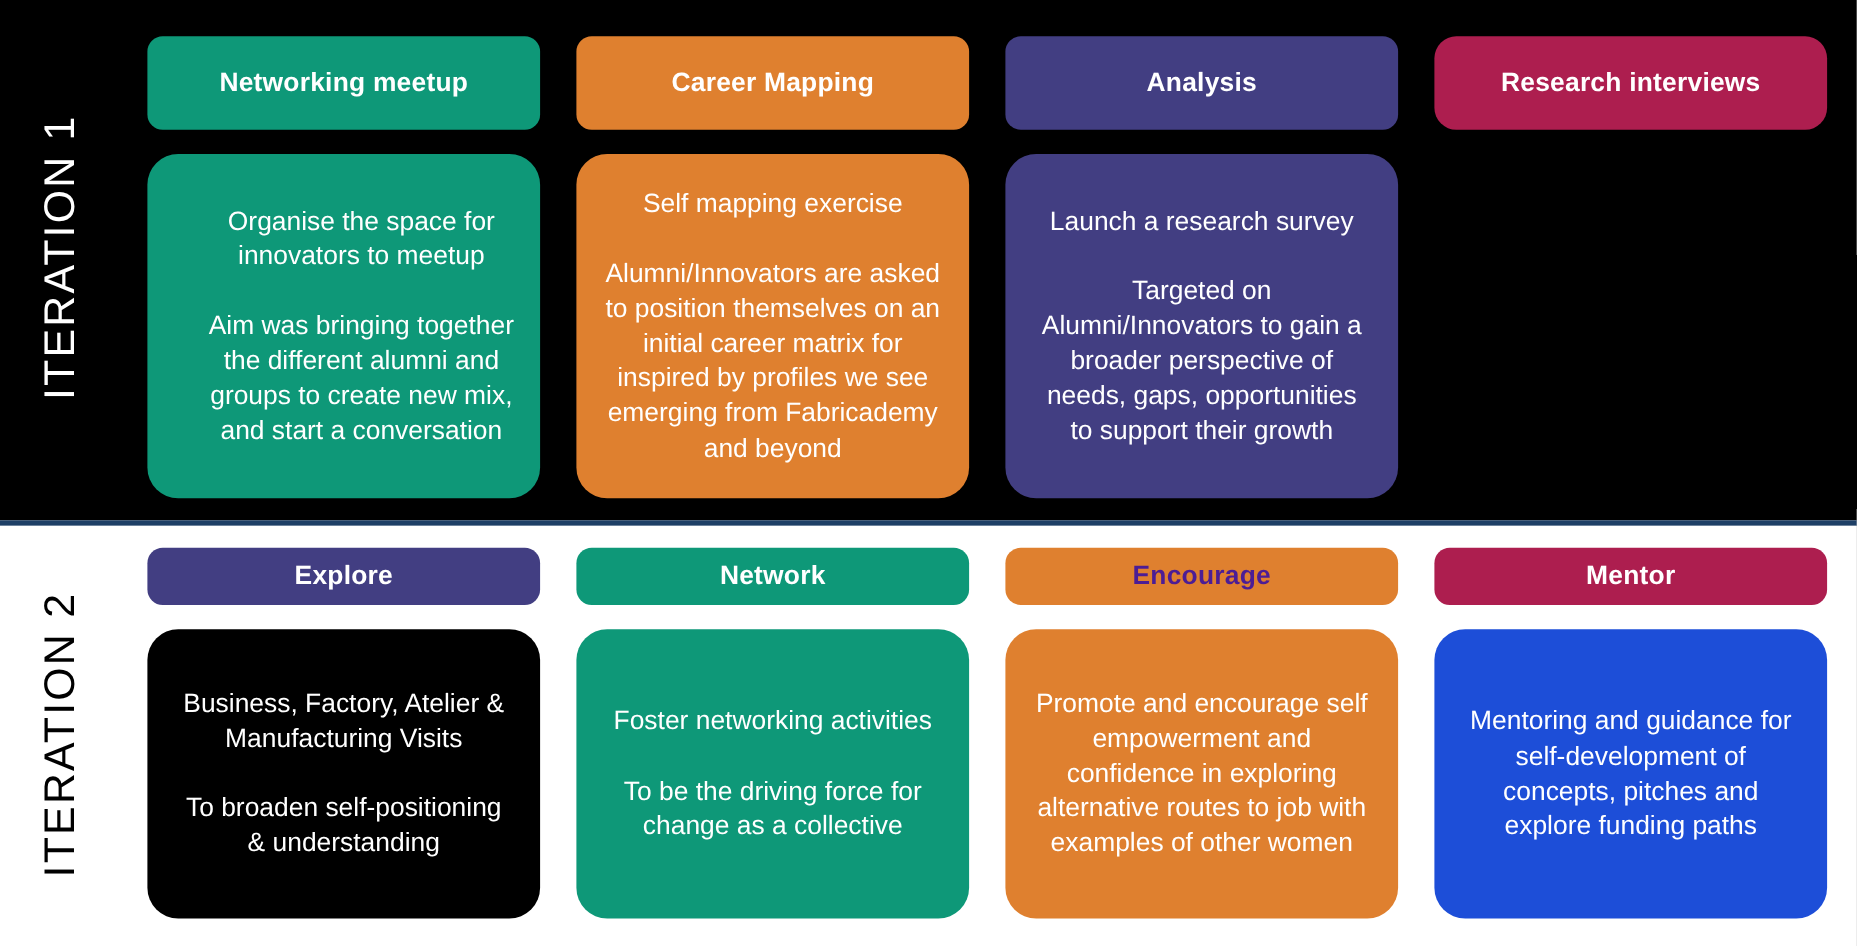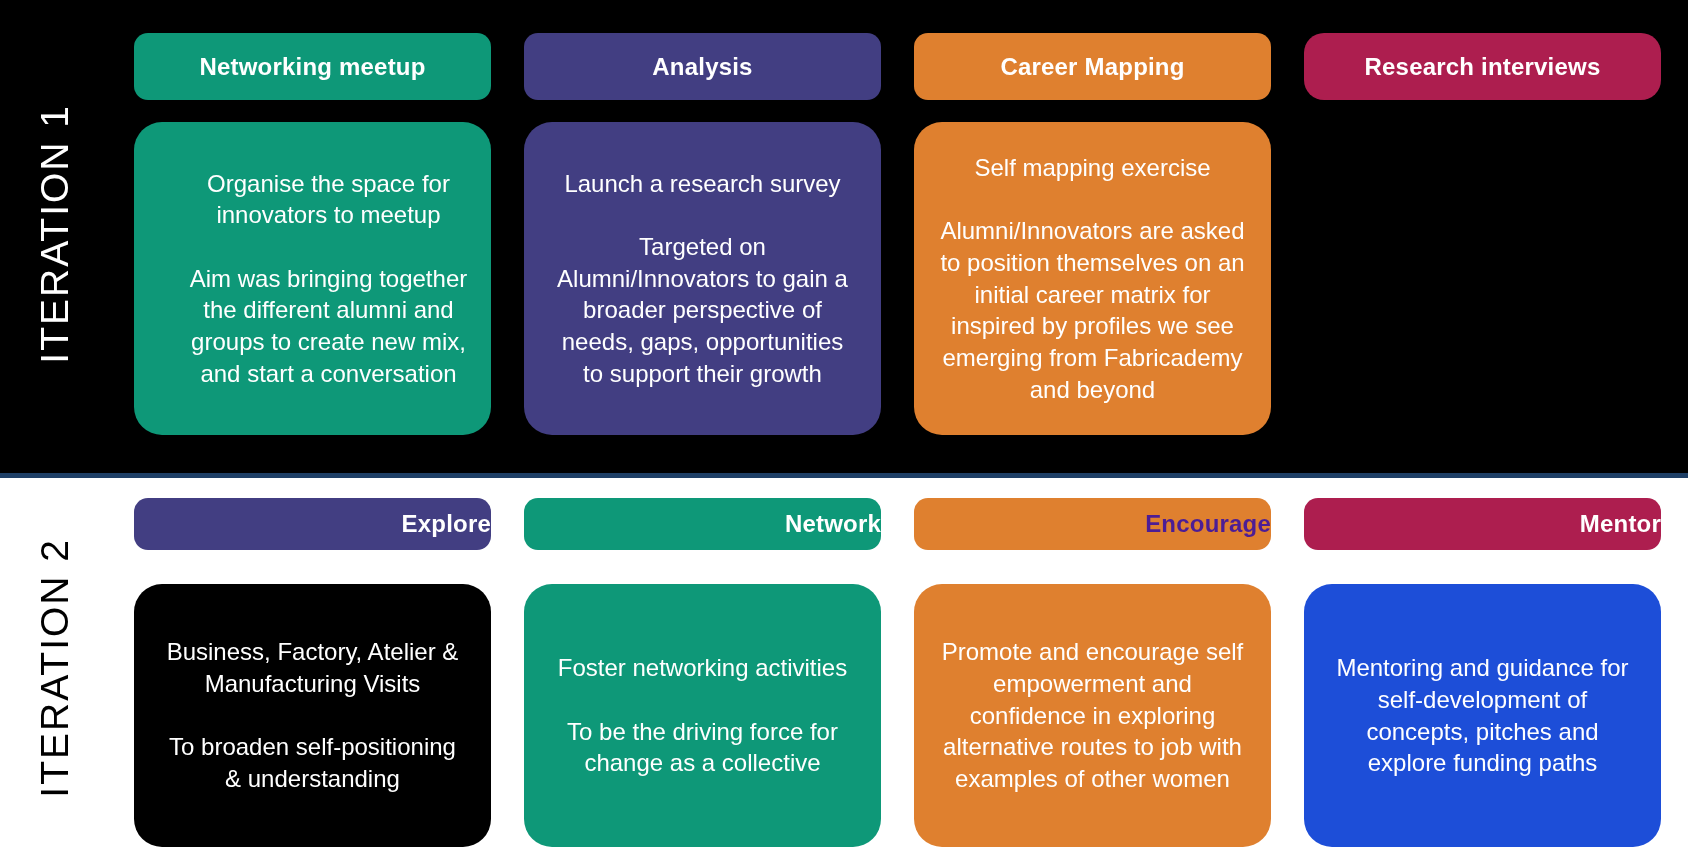--- a/index.html
+++ b/index.html
@@ -39,22 +39,22 @@
   }
   .row-1 { top: 33px; }
   .row-2 { top: 498px; }
   .column { display: flex; flex-direction: column; }
   .pill {
     border-radius: 14px;
     display: flex;
     align-items: center;
     justify-content: center;
   }
-  .row-1 .pill { height: 67px; margin-bottom: 22px; }
-  .row-2 .pill { height: 52px; margin-bottom: 34px; justify-content: flex-end; }
+  .row-1 .pill { height: 85px; margin-bottom: 22px; }
+  .row-2 .pill { height: 52px; margin-bottom: 22px; }
   .pill-text {
     font-size: 24px;
     font-weight: 700;
     letter-spacing: 0.2px;
   }
   .card {
     border-radius: 28px;
     display: flex;
     align-items: center;
     justify-content: center;
@@ -107,38 +107,38 @@
         <span class="pill-text" style="color: rgb(255, 255, 255);">Networking meetup</span>
       </div>
       <div class="card" style="background-color: rgb(14, 152, 120); padding-left: 32px;">
         <div class="card-text" style="color: rgb(255, 255, 255);">Organise the space for innovators to meetup
 
 Aim was bringing together the different alumni and groups to create new mix, and start a conversation</div>
       </div>
     </div>
 
     <div class="column">
+      <div class="pill" style="background-color: rgb(223, 128, 47);">
+        <span class="pill-text" style="color: rgb(255, 255, 255);">Career Mapping</span>
+      </div>
+      <div class="card" style="background-color: rgb(223, 128, 47);">
+        <div class="card-text" style="color: rgb(255, 255, 255);">Self mapping exercise
+
+Alumni/Innovators are asked to position themselves on an initial career matrix for inspired by profiles we see emerging from Fabricademy and beyond</div>
+      </div>
+    </div>
+
+    <div class="column">
       <div class="pill" style="background-color: rgb(66, 62, 130);">
         <span class="pill-text" style="color: rgb(255, 255, 255);">Analysis</span>
       </div>
       <div class="card" style="background-color: rgb(66, 62, 130);">
         <div class="card-text" style="color: rgb(255, 255, 255);">Launch a research survey
 
 Targeted on Alumni/Innovators to gain a broader perspective of needs, gaps, opportunities to support their growth</div>
-      </div>
-    </div>
-
-    <div class="column">
-      <div class="pill" style="background-color: rgb(223, 128, 47);">
-        <span class="pill-text" style="color: rgb(255, 255, 255);">Career Mapping</span>
-      </div>
-      <div class="card" style="background-color: rgb(223, 128, 47);">
-        <div class="card-text" style="color: rgb(255, 255, 255);">Self mapping exercise
-
-Alumni/Innovators are asked to position themselves on an initial career matrix for inspired by profiles we see emerging from Fabricademy and beyond</div>
       </div>
     </div>
 
     <div class="column">
       <div class="pill" style="background-color: rgb(173, 30, 79); border-radius: 20px;">
         <span class="pill-text" style="color: rgb(255, 255, 255);">Research interviews</span>
       </div>
     </div>
 
   </div>

